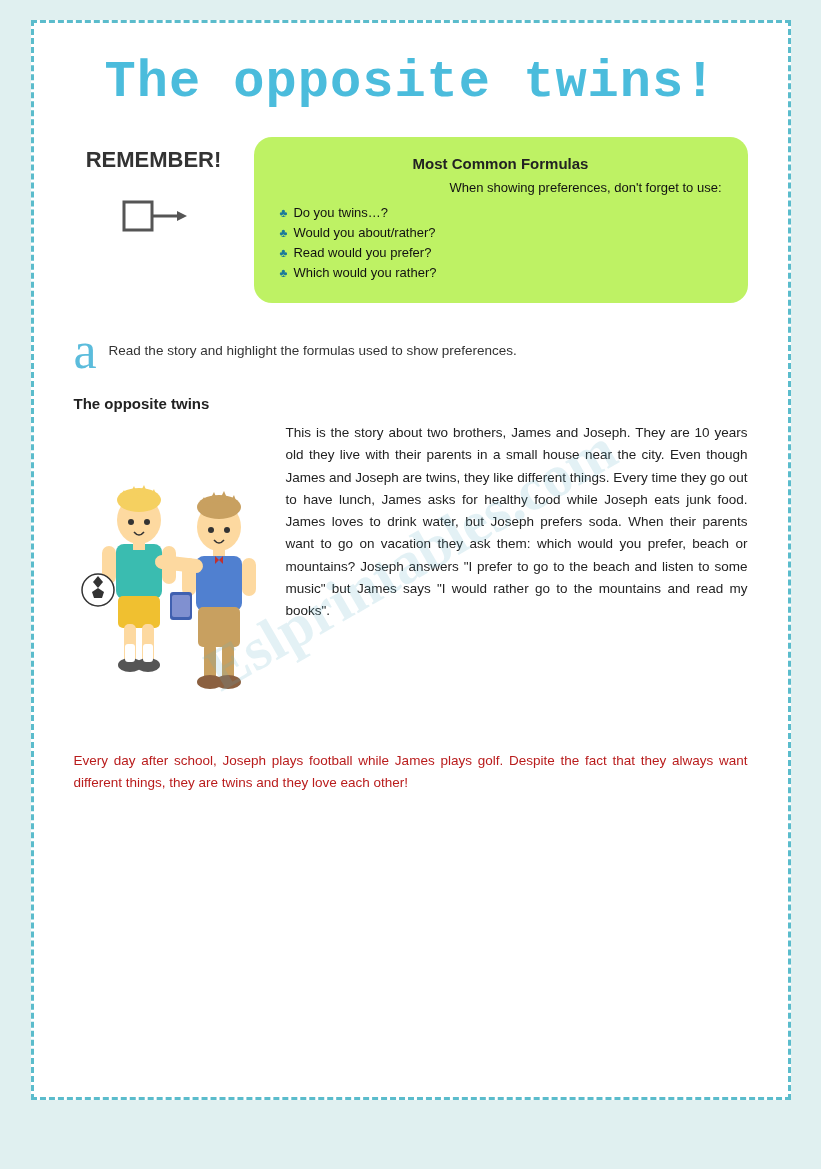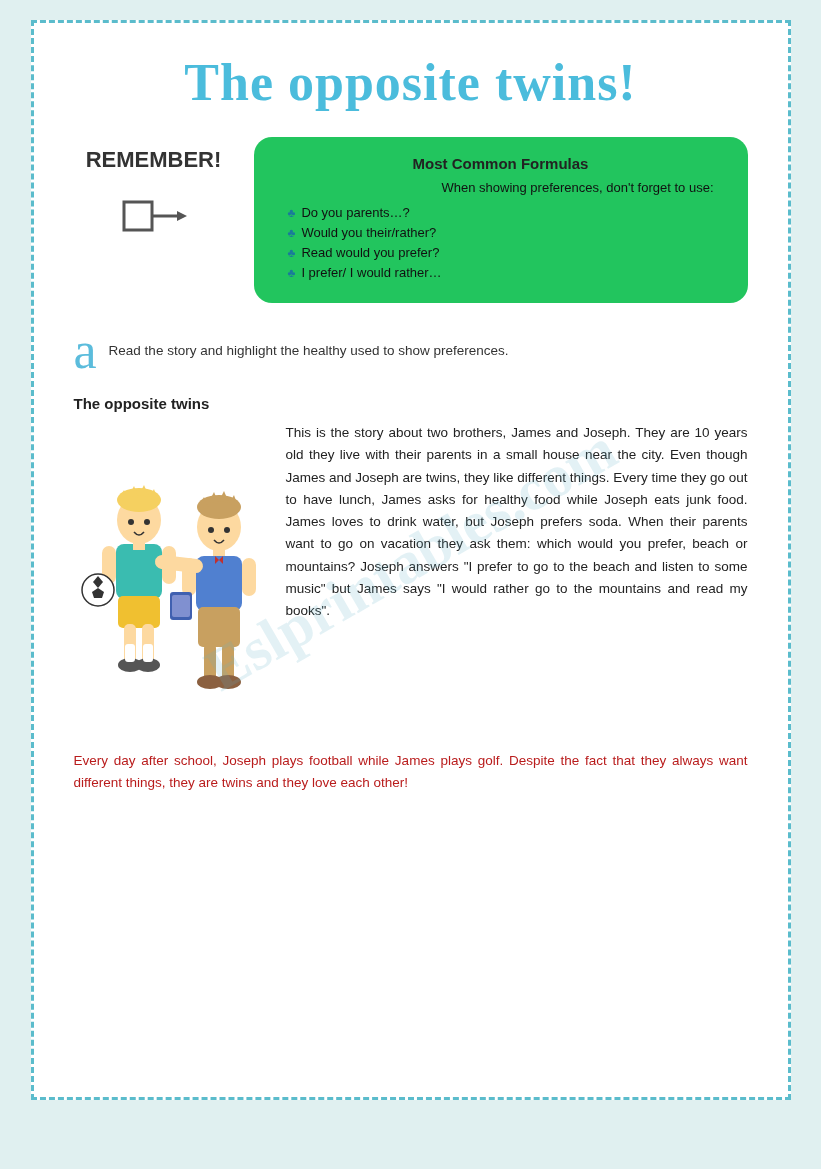--- a/index.html
+++ b/index.html
@@ -37,21 +37,21 @@
       z-index: 10;
       font-family: Georgia, serif;
     }
 
     
     .title {
       text-align: center;
       font-size: 52px;
       font-weight: bold;
       color: #4bbcdc;
-      font-family: Liberation Serif, serif;
+      font-family: Liberation Mono, monospace;
       margin-bottom: 25px;
       letter-spacing: 1px;
     }
 
     
     .top-section {
       display: flex;
       align-items: flex-start;
       margin-bottom: 30px;
       gap: 20px;
@@ -72,23 +72,23 @@
       color: #333;
       margin-bottom: 12px;
     }
 
     .arrow-symbol {
       width: 70px;
       height: 50px;
     }
 
     .blue-box {
-      background: #22c55e;
+      background: #bef264;
       border-radius: 18px;
-      padding: 18px 34px;
+      padding: 18px 26px;
       flex: 1;
       color: #222;
     }
 
     .blue-box-title {
       font-size: 15px;
       font-weight: bold;
       text-align: center;
       margin-bottom: 8px;
       color: #222;
@@ -207,31 +207,31 @@
 
         <line x1="33" y1="19" x2="58" y2="19" stroke="#555" stroke-width="3"></line>
         <polygon points="58,14 68,19 58,24" fill="#555"></polygon>
       </svg>
     </div>
 
     <div class="blue-box">
       <div class="blue-box-title">Most Common Formulas</div>
       <div class="blue-box-subtitle">When showing preferences, don't forget to use:</div>
       <ul>
-        <li>Do you parents…?</li>
-        <li>Would you their/rather?</li>
+        <li>Do you twins…?</li>
+        <li>Would you about/rather?</li>
         <li>Read would you prefer?</li>
-        <li>I prefer/ I would rather…</li>
+        <li>Which would you rather?</li>
       </ul>
     </div>
   </div>
 
   <div class="activity-section">
     <div class="activity-letter">a</div>
-    <div class="activity-instruction">Read the story and highlight the healthy used to show preferences.</div>
+    <div class="activity-instruction">Read the story and highlight the formulas used to show preferences.</div>
   </div>
 
   <div class="story-title">The opposite twins</div>
 
   <div class="story-section">
 
     <div class="story-image">
       <svg viewBox="0 0 200 260" xmlns="http://www.w3.org/2000/svg" width="200" height="260">
 
         <ellipse cx="65" cy="38" rx="22" ry="24" fill="#fdd9a0"></ellipse>

